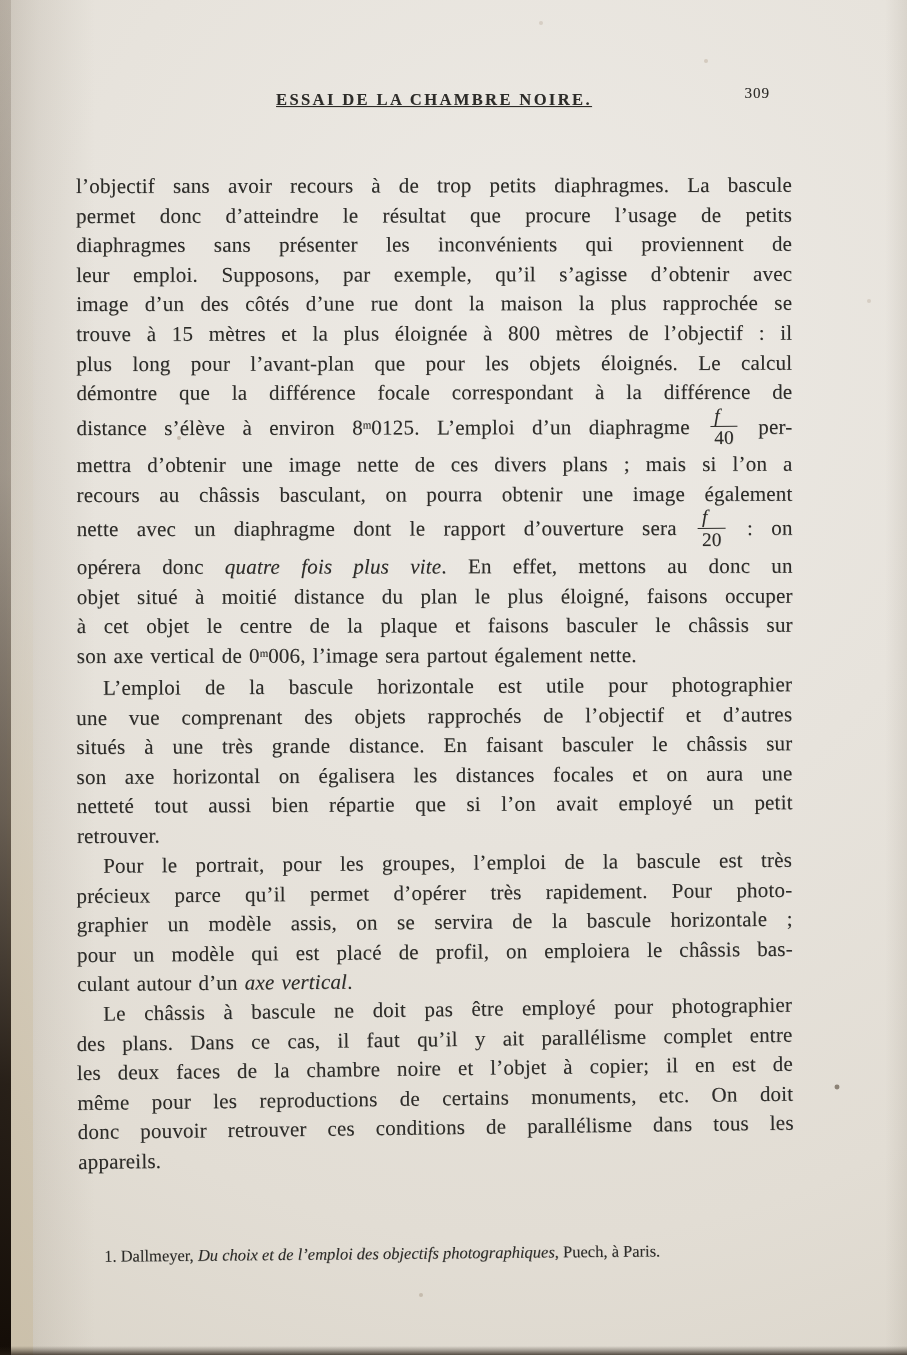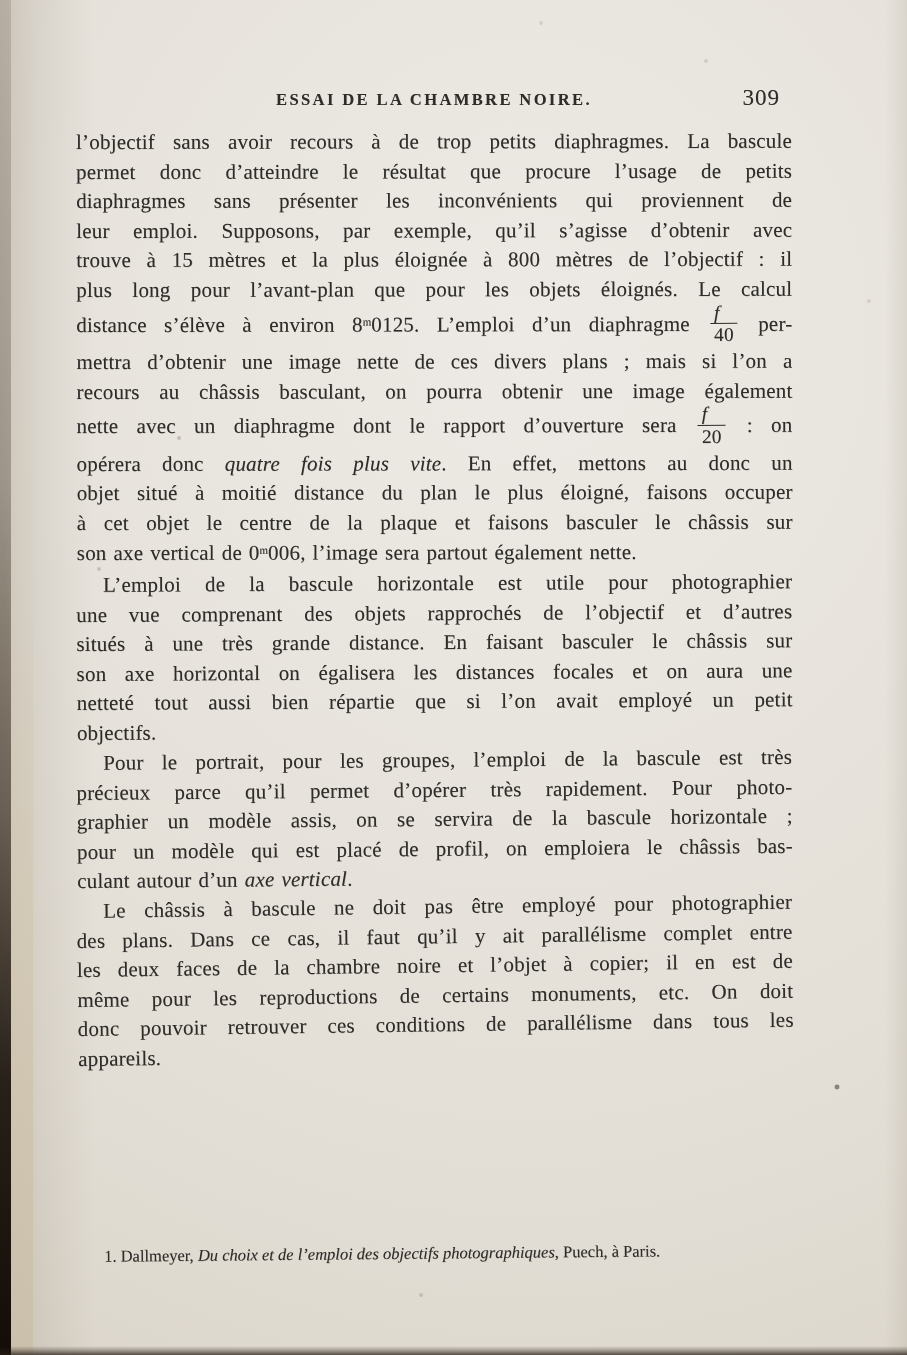--- a/index.html
+++ b/index.html
@@ -26,30 +26,30 @@
       178px 437px 0 1px rgba(120,95,70,0.30),
       836px 1086px 0 1.5px rgba(70,55,40,0.55),
       98px 568px 0 1px rgba(130,105,80,0.28),
       420px 1294px 0 1px rgba(130,108,82,0.28),
       705px 60px 0 1px rgba(150,125,95,0.25),
       540px 22px 0 1px rgba(150,128,100,0.22),
       868px 300px 0 1px rgba(150,128,100,0.22);}
 
   
   .running-header{position:absolute;left:76px;top:90px;width:716px;text-align:center;
-    text-shadow:0.3px 0.3px 0 rgba(45,44,41,0.35);}
+    text-shadow:0.3px 0.3px 0 rgba(45,44,41,0.35);text-decoration:underline;}
   .header-title{font-size:16.5px;letter-spacing:2.4px;font-weight:bold;}
-  .page-number{position:absolute;right:12px;top:-5px;font-size:23px;font-weight:normal;letter-spacing:1px;}
+  .page-number{position:absolute;right:22px;top:-5px;font-size:15px;font-weight:normal;letter-spacing:1px;}
 
   
   .body-text{position:absolute;left:76px;top:128px;width:716px;
     font-size:21px;line-height:29.6px;letter-spacing:0.2px;word-spacing:1.5px;
     text-shadow:0.3px 0.3px 0 rgba(45,44,41,0.32);}
   .para{transform-origin:left top;}
-  .para:nth-child(1){transform:rotate(-0.10deg);}
+  .para:nth-child(1){transform:rotate(-0.10deg);margin-top:44px;}
   .para:nth-child(2){transform:rotate(-0.30deg);}
   .para:nth-child(3){transform:rotate(-0.50deg);}
   .para:nth-child(4){transform:rotate(-0.75deg);}
   .line{text-align:justify;text-align-last:justify;}
   .line.last{text-align-last:left;}
   .para.indent .line:first-child{padding-left:27px;}
   sup{font-size:0.52em;vertical-align:baseline;position:relative;top:-0.55em;letter-spacing:0;}
   i{font-style:italic;}
   .frac{display:inline-block;vertical-align:middle;text-align:center;line-height:1.05;
     font-size:0.92em;margin:0 3px;transform:translateY(-2px);}
@@ -76,38 +76,40 @@
   <span class="header-title">ESSAI DE LA CHAMBRE NOIRE.</span>
   <span class="page-number">309</span>
 </div>
 
 <div class="body-text">
     <div class="para">
       <div class="line"><span>l’objectif sans avoir recours à de trop petits diaphragmes. La bascule</span></div>
       <div class="line"><span>permet donc d’atteindre le résultat que procure l’usage de petits</span></div>
       <div class="line"><span>diaphragmes sans présenter les inconvénients qui proviennent de</span></div>
       <div class="line"><span>leur emploi. Supposons, par exemple, qu’il s’agisse d’obtenir avec</span></div>
+      <div class="line"><span>image d’un des côtés d’une rue dont la maison la plus rapprochée se</span></div>
       <div class="line"><span>trouve à 15 mètres et la plus éloignée à 800 mètres de l’objectif : il</span></div>
       <div class="line"><span>plus long pour l’avant-plan que pour les objets éloignés. Le calcul</span></div>
+      <div class="line"><span>démontre que la différence focale correspondant à la différence de</span></div>
       <div class="line"><span>distance s’élève à environ 8</span><sup>m</sup><span>0125. L’emploi d’un diaphragme </span><span class="frac"><span class="num">f</span><span class="den">40</span></span><span> per-</span></div>
       <div class="line"><span>mettra d’obtenir une image nette de ces divers plans ; mais si l’on a</span></div>
       <div class="line"><span>recours au châssis basculant, on pourra obtenir une image également</span></div>
       <div class="line"><span>nette avec un diaphragme dont le rapport d’ouverture sera </span><span class="frac"><span class="num">f</span><span class="den">20</span></span><span> : on</span></div>
       <div class="line"><span>opérera donc </span><i>quatre fois plus vite</i><span>. En effet, mettons au donc un</span></div>
       <div class="line"><span>objet situé à moitié distance du plan le plus éloigné, faisons occuper</span></div>
       <div class="line"><span>à cet objet le centre de la plaque et faisons basculer le châssis sur</span></div>
       <div class="line last"><span>son axe vertical de 0</span><sup>m</sup><span>006, l’image sera partout également nette.</span></div>
     </div>
     <div class="para indent">
       <div class="line"><span>L’emploi de la bascule horizontale est utile pour photographier</span></div>
       <div class="line"><span>une vue comprenant des objets rapprochés de l’objectif et d’autres</span></div>
       <div class="line"><span>situés à une très grande distance. En faisant basculer le châssis sur</span></div>
       <div class="line"><span>son axe horizontal on égalisera les distances focales et on aura une</span></div>
       <div class="line"><span>netteté tout aussi bien répartie que si l’on avait employé un petit</span></div>
-      <div class="line last"><span>objectifs.</span></div>
+      <div class="line last"><span>retrouver.</span></div>
     </div>
     <div class="para indent">
       <div class="line"><span>Pour le portrait, pour les groupes, l’emploi de la bascule est très</span></div>
       <div class="line"><span>précieux parce qu’il permet d’opérer très rapidement. Pour photo-</span></div>
       <div class="line"><span>graphier un modèle assis, on se servira de la bascule horizontale ;</span></div>
       <div class="line"><span>pour un modèle qui est placé de profil, on emploiera le châssis bas-</span></div>
       <div class="line last"><span>culant autour d’un </span><i>axe vertical</i><span>.</span></div>
     </div>
     <div class="para indent">
       <div class="line"><span>Le châssis à bascule ne doit pas être employé pour photographier</span></div>

